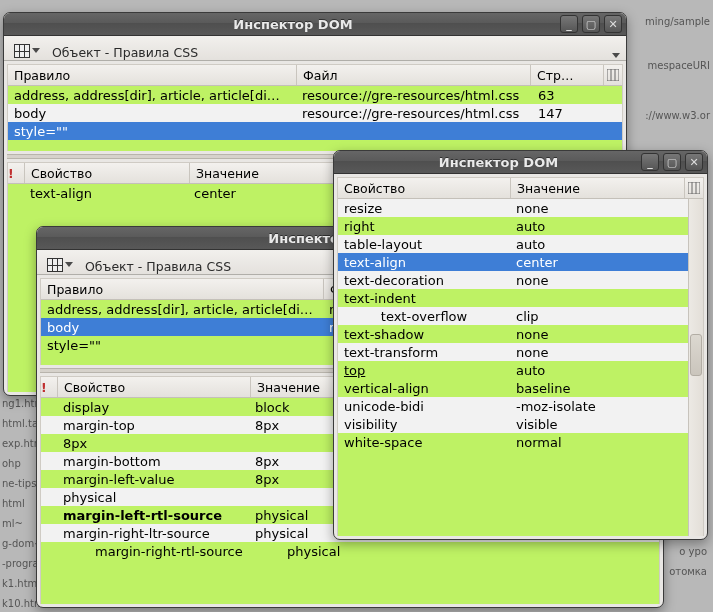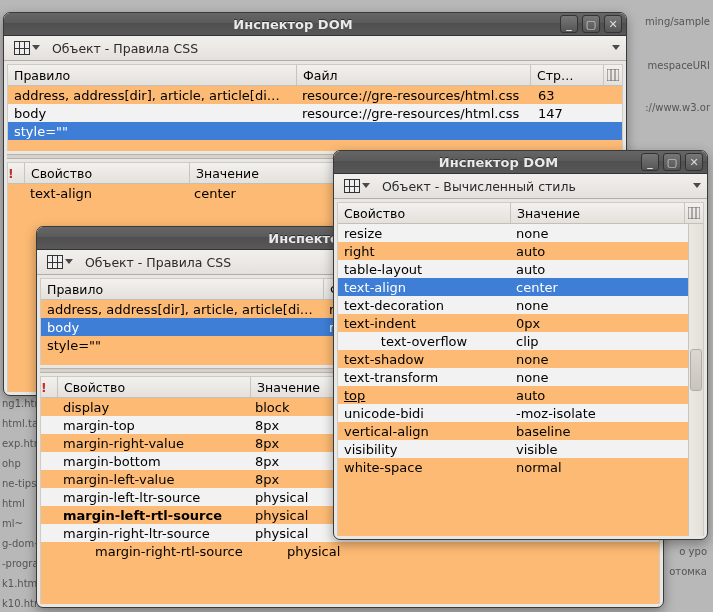--- a/index.html
+++ b/index.html
@@ -56,21 +56,21 @@
     color: #ddd; font-size: 11px; line-height: 1;
     cursor: pointer;
   }
   .tb-btn.blank { visibility: hidden; }
 
   .toolbar {
     height: 24px;
     background: linear-gradient(#f2f0ed,#e4e1dd);
     border-bottom: 1px solid #b0aea9;
     display: flex;
-    align-items: center;
+    align-items: flex-end;
     padding: 0 6px;
     gap: 4px;
   }
   .tb-iconbtn {
     display: flex; align-items: center; gap: 2px;
     padding: 1px 3px;
     border: 1px solid transparent;
     border-radius: 3px;
     cursor: pointer;
   }
@@ -97,21 +97,21 @@
   }
   .toolbar-label {
     margin-left: 4px;
     margin-right: auto;
     color: #2b2b2b;
   }
 
   .table-wrap {
     flex: 1;
     overflow: hidden;
-    background: #fdba74;
+    background: #bef264;
     border-top: 1px solid #cfcbc4;
     border-left: 1px solid #cfcbc4;
     border-right: 1px solid #cfcbc4;
     margin: 3px;
     display: flex; flex-direction: column;
   }
   .thead {
     display: flex;
     background: linear-gradient(#f3f1ee, #e4e1dc);
     border-bottom: 1px solid #c4c0b9;
@@ -180,21 +180,21 @@
     border-radius:3px;
   }
   .body-with-scroll { display:flex; flex:1; min-height:0;}
   .body-with-scroll .tbody { flex:1; }
 </style>
 </head>
 <body>
 
 <div class="desktop-bg-text" style="right:3px; top:16px">ming/sample</div>
 <div class="desktop-bg-text" style="right:3px; top:60px">mespaceURI</div>
-<div class="desktop-bg-text" style="right:3px; top:102px">://www.w3.or</div>
+<div class="desktop-bg-text" style="right:3px; top:110px">://www.w3.or</div>
 <div class="desktop-bg-text" style="right:6px; top:546px">о уро</div>
 <div class="desktop-bg-text" style="right:6px; top:566px">отомка</div>
 <div class="desktop-bg-text" style="left:2px; top:398px">ng1.html···</div>
 <div class="desktop-bg-text" style="left:2px; top:418px">html.tag···</div>
 <div class="desktop-bg-text" style="left:2px; top:438px">exp.htm···</div>
 <div class="desktop-bg-text" style="left:2px; top:458px">ohp</div>
 <div class="desktop-bg-text" style="left:2px; top:478px">ne-tips-···</div>
 <div class="desktop-bg-text" style="left:2px; top:498px">html</div>
 <div class="desktop-bg-text" style="left:2px; top:518px">ml~</div>
 <div class="desktop-bg-text" style="left:2px; top:538px">g-dom···</div>
@@ -349,36 +349,34 @@
           <div class="td" style="width: 180px;">display</div>
           <div class="td" style="flex: 1 1 0%;">block</div>
         </div>
         <div class="tr alt">
           <div class="td exclaim" style="width: 16px; padding: 0px;"></div>
           <div class="td" style="width: 180px;">margin-top</div>
           <div class="td" style="flex: 1 1 0%;">8px</div>
         </div>
         <div class="tr">
           <div class="td exclaim" style="width: 16px; padding: 0px;"></div>
-          <div class="td" style="width: 180px;">margin-right-value</div>
           <div class="td" style="flex: 1 1 0%;">8px</div>
         </div>
         <div class="tr alt">
           <div class="td exclaim" style="width: 16px; padding: 0px;"></div>
           <div class="td" style="width: 180px;">margin-bottom</div>
           <div class="td" style="flex: 1 1 0%;">8px</div>
         </div>
         <div class="tr">
           <div class="td exclaim" style="width: 16px; padding: 0px;"></div>
           <div class="td" style="width: 180px;">margin-left-value</div>
           <div class="td" style="flex: 1 1 0%;">8px</div>
         </div>
         <div class="tr alt">
           <div class="td exclaim" style="width: 16px; padding: 0px;"></div>
-          <div class="td" style="width: 180px;">margin-left-ltr-source</div>
           <div class="td" style="flex: 1 1 0%;">physical</div>
         </div>
         <div class="tr">
           <div class="td exclaim" style="width: 16px; padding: 0px;"></div>
           <div class="td" style="width: 180px; font-weight: bold;">margin-left-rtl-source</div>
           <div class="td" style="flex: 1 1 0%;">physical</div>
         </div>
         <div class="tr alt">
           <div class="td exclaim" style="width: 16px; padding: 0px;"></div>
           <div class="td" style="width: 180px;">margin-right-ltr-source</div>
@@ -393,35 +391,20 @@
   </div>
 </div>
 
 <div class="win" style="left:333px; top:150px; width:373px; height:388px;">
   <div class="titlebar">
     <div class="tb-btn blank"></div>
     <div class="title">Инспектор DOM</div>
     <div class="tb-btn">_</div>
     <div class="tb-btn">▢</div>
     <div class="tb-btn">✕</div>
-  </div>
-  <div class="toolbar">
-    <div class="tb-iconbtn">
-      <span class="icon-grid">
-          <span></span>
-          <span></span>
-          <span></span>
-          <span></span>
-          <span></span>
-          <span></span>
-        </span>
-      <span class="chev"></span>
-    </div>
-    <span class="toolbar-label">Объект - Вычисленный стиль</span>
-    <span class="chev"></span>
   </div>
 
   <div class="table-wrap">
     <div class="thead">
       <div class="th" style="width:160px">Свойство</div>
       <div class="th" style="flex:1">Значение</div>
       <div class="th-picker">
         <svg viewBox="0 0 12 12">
             <rect x="0" y="0" width="12" height="12" fill="none" stroke="#666"></rect>
             <line x1="4" y1="0" x2="4" y2="12" stroke="#666"></line>
@@ -446,46 +429,45 @@
           <div class="tr sel">
             <div class="td" style="width: 160px;">text-align</div>
             <div class="td" style="flex: 1 1 0%;">center</div>
           </div>
           <div class="tr alt">
             <div class="td" style="width: 160px;">text-decoration</div>
             <div class="td" style="flex: 1 1 0%;">none</div>
           </div>
           <div class="tr">
             <div class="td" style="width: 160px;">text-indent</div>
-            <div class="td" style="flex: 1 1 0%;">0px</div>
           </div>
           <div class="tr alt">
             <div class="td" style="width: 160px; text-align: center;">text-overflow</div>
             <div class="td" style="flex: 1 1 0%;">clip</div>
           </div>
           <div class="tr">
             <div class="td" style="width: 160px;">text-shadow</div>
             <div class="td" style="flex: 1 1 0%;">none</div>
           </div>
           <div class="tr alt">
             <div class="td" style="width: 160px;">text-transform</div>
             <div class="td" style="flex: 1 1 0%;">none</div>
           </div>
           <div class="tr">
             <div class="td" style="width: 160px; text-decoration: underline;">top</div>
             <div class="td" style="flex: 1 1 0%;">auto</div>
           </div>
+          <div class="tr">
+            <div class="td" style="width: 160px;">vertical-align</div>
+            <div class="td" style="flex: 1 1 0%;">baseline</div>
+          </div>
           <div class="tr alt">
             <div class="td" style="width: 160px;">unicode-bidi</div>
             <div class="td" style="flex: 1 1 0%;">-moz-isolate</div>
           </div>
-          <div class="tr">
-            <div class="td" style="width: 160px;">vertical-align</div>
-            <div class="td" style="flex: 1 1 0%;">baseline</div>
-          </div>
           <div class="tr alt">
             <div class="td" style="width: 160px;">visibility</div>
             <div class="td" style="flex: 1 1 0%;">visible</div>
           </div>
           <div class="tr">
             <div class="td" style="width: 160px;">white-space</div>
             <div class="td" style="flex: 1 1 0%;">normal</div>
           </div>
         </div>
       <div class="vscroll">

